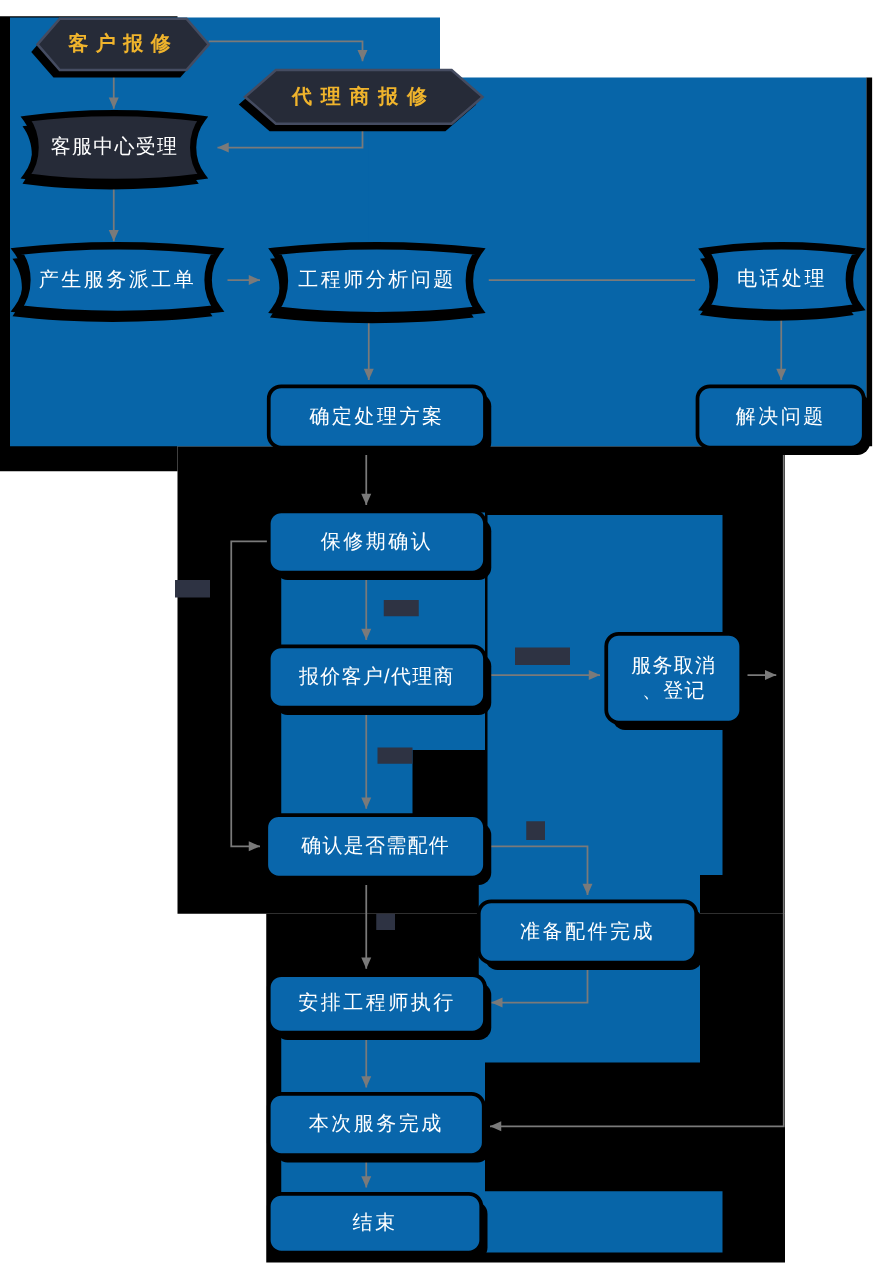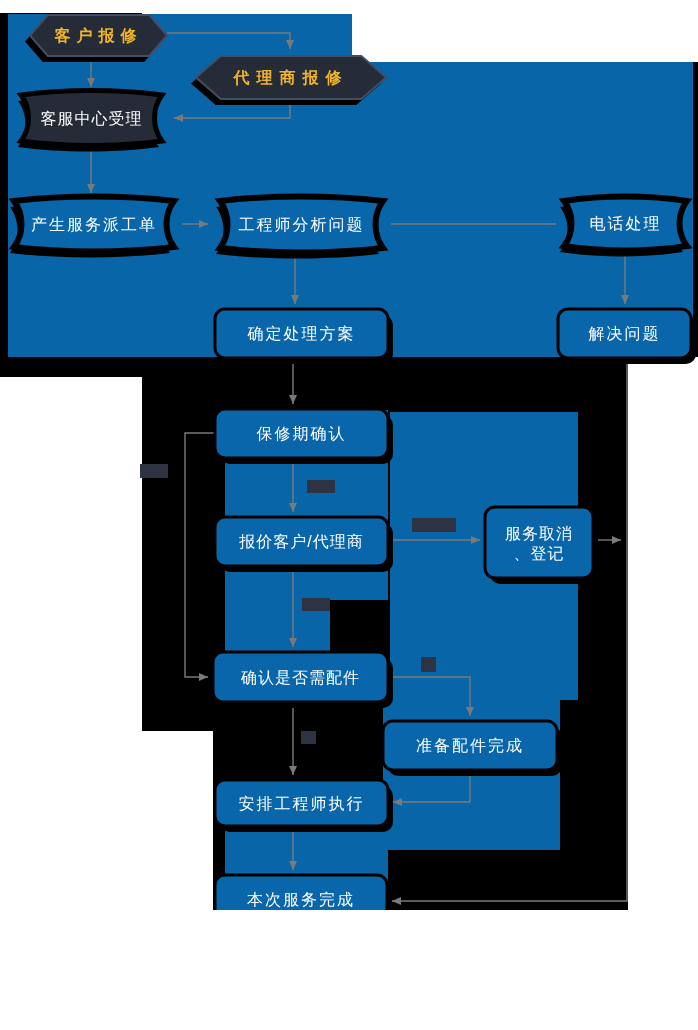--- a/index.html
+++ b/index.html
@@ -1,18 +1,18 @@
 <!DOCTYPE html>
 <html><head>
 <meta charset="utf-8">
 <style>
   html,body{margin:0;padding:0;background:#ffffff;}
   .stage{
     position:relative;
-    width:698px;height:910px;
+    width:698px;height:1030px;
     background:#ffffff;
     font-family:"Liberation Sans", sans-serif;
     overflow:hidden;
   }
   svg text{
     font-family:"Liberation Sans", sans-serif;
   }
 </style>
 </head>
 <body>

